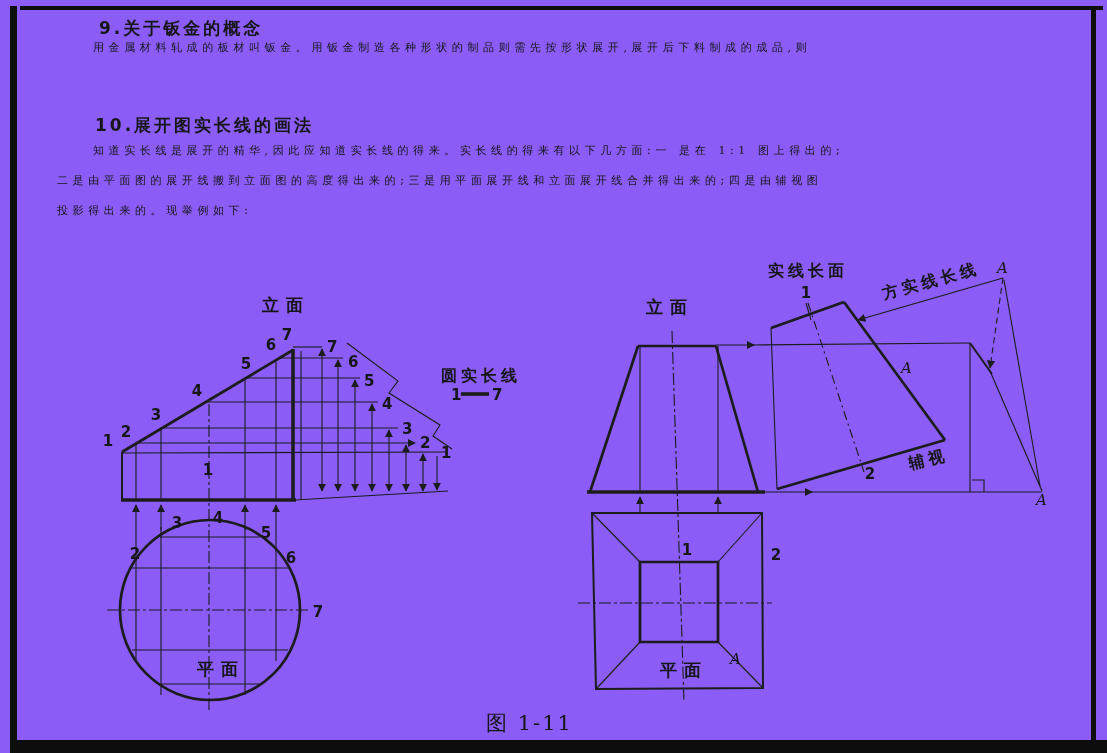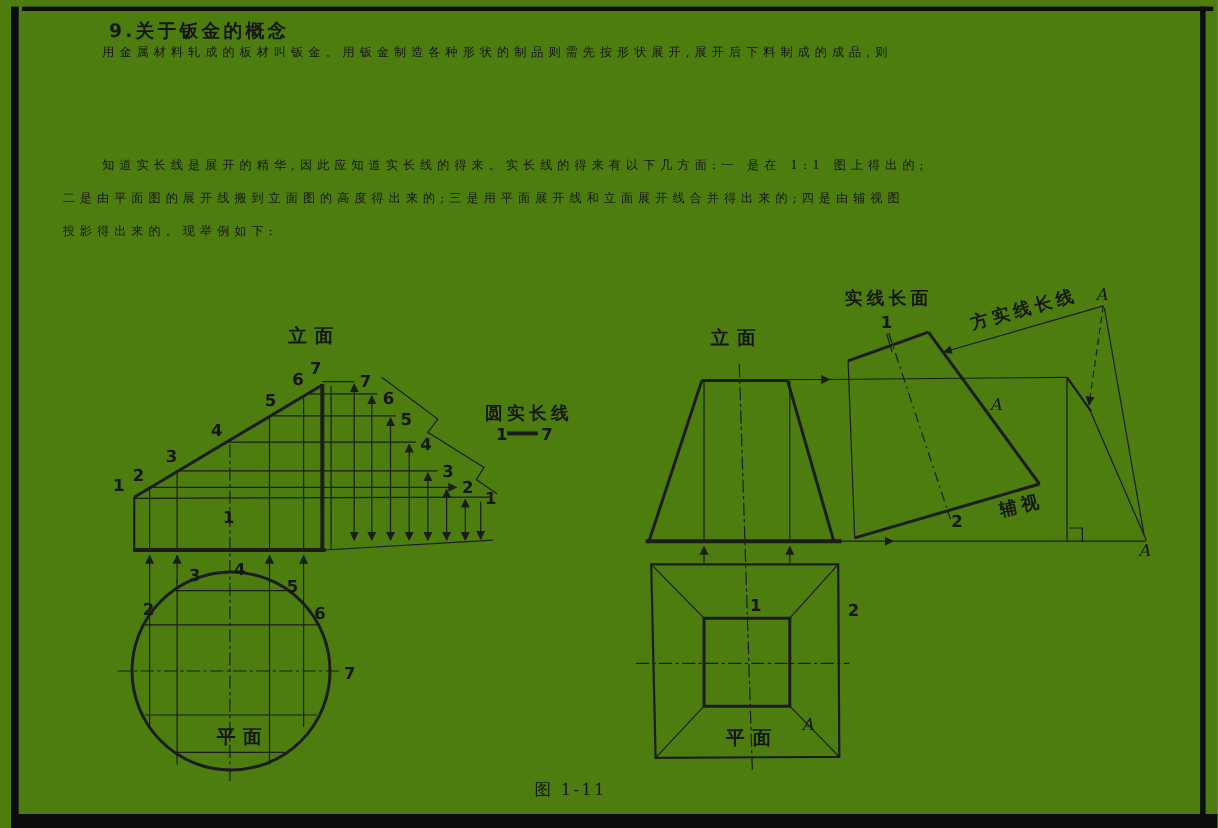--- a/index.html
+++ b/index.html
@@ -1,32 +1,32 @@
 <!DOCTYPE html>
 <html><head>
 <meta charset="utf-8">
 <style>
   html,body{margin:0;padding:0;background:#888;}
   .page{
     position:relative;width:1107px;height:753px;margin:0 auto;
-    background:#4d7c0f;overflow:hidden;color:#161616;
+    background:#8b5cf6;overflow:hidden;color:#161616;
     font-family:"DejaVu Serif","Liberation Serif",serif;
   }
   
   .frame{position:absolute;background:#0d0d0d;}
   .f-top{left:20px;top:6px;width:1083px;height:4px;}
   .f-left{left:10px;top:6px;width:7px;height:740px;}
   .f-right{left:1091px;top:6px;width:5px;height:736px;}
   .f-bottom{left:10px;top:740px;width:1097px;height:13px;}
   
   .txt{position:absolute;white-space:nowrap;}
   .hd{font-family:"DejaVu Sans","Liberation Sans",sans-serif;font-weight:bold;
       font-size:17px;letter-spacing:3px;}
   .bl{font-size:11px;letter-spacing:4.6px;}
-  .cap{font-size:15px;letter-spacing:2px;}
+  .cap{font-size:21px;letter-spacing:2px;}
   
   svg{position:absolute;left:0;top:0;}
   .ln{stroke:#1c1c1c;fill:none;}
   .thin{stroke-width:1.1;}
   .med{stroke-width:2;}
   .thick{stroke-width:2.7;}
   .xthick{stroke-width:3.6;}
   .dash{stroke-dasharray:6,4;}
   .dashdot{stroke-dasharray:12,3,3,3;}
   .dash12{stroke-dasharray:9,4,2,4;}
@@ -45,20 +45,21 @@
 
 <div class="page">
 
   <div class="frame f-top"></div>
   <div class="frame f-left"></div>
   <div class="frame f-right"></div>
   <div class="frame f-bottom"></div>
 
   <div class="txt hd" style="left:99px;top:17px">9.关于钣金的概念</div>
   <div class="txt bl" style="left:93px;top:40px">用金属材料轧成的板材叫钣金。用钣金制造各种形状的制品则需先按形状展开,展开后下料制成的成品,则</div>
+  <div class="txt hd" style="left:95px;top:114px">10.展开图实长线的画法</div>
   <div class="txt bl" style="left:93px;top:143px">知道实长线是展开的精华,因此应知道实长线的得来。实长线的得来有以下几方面:一 是在 1:1 图上得出的;</div>
   <div class="txt bl" style="left:57px;top:173px">二是由平面图的展开线搬到立面图的高度得出来的;三是用平面展开线和立面展开线合并得出来的;四是由辅视图</div>
   <div class="txt bl" style="left:57px;top:203px">投影得出来的。现举例如下:</div>
   <div class="txt cap" style="left:486px;top:709px">图 1-11</div>
 
   <svg width="1107" height="753" viewBox="0 0 1107 753">
     <defs>
       <marker id="mA" viewBox="0 0 10 10" refX="9" refY="5" markerWidth="7.5" markerHeight="7.5" orient="auto-start-reverse">
         <path d="M0,0 L10,5 L0,10 z" fill="#1c1c1c"></path>
       </marker>

